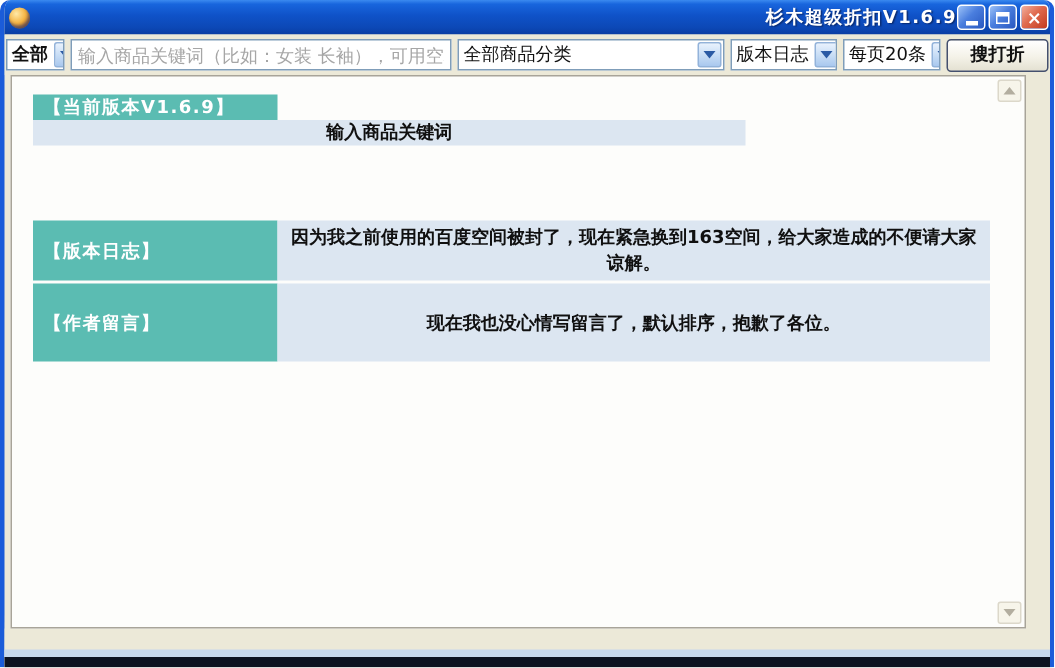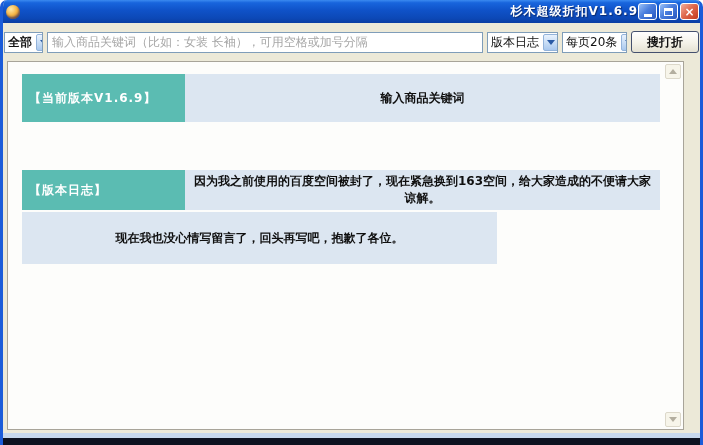--- a/index.html
+++ b/index.html
@@ -32,21 +32,21 @@
     width: 19px; height: 17px; border: 1px solid #ffffff; border-radius: 3px;
     display: flex; align-items: center; justify-content: center; cursor: default;
   }
   .win-btn.blue { background: linear-gradient(135deg, #9cc2f8 0%, #4a7ede 45%, #2857c0 100%); }
   .win-btn.red  { background: linear-gradient(135deg, #f2b09e 0%, #e06a4e 45%, #c23a1e 100%); }
   .glyph-min { width: 8px; height: 3px; background: #ffffff; align-self: flex-end; margin: 0 0 2px 0; }
   .glyph-max { width: 9px; height: 8px; border: 1px solid #ffffff; border-top-width: 3px; }
   .glyph-close { color: #ffffff; font-size: 12px; font-weight: bold; line-height: 1; }
   
   .toolbar {
-    height: 38px; background: #ece9d8; display: flex; align-items: center;
+    height: 27px; background: #ece9d8; display: flex; align-items: center;
     padding: 3px 1px 3px 1px; gap: 4px;
   }
   .combo {
     height: 21px; background: #ffffff; border: 1px solid #7f9db9;
     display: flex; align-items: center; overflow: hidden;
   }
   .combo-value { font-size: 12px; color: #111; padding: 0 3px; flex: 1 1 auto; white-space: nowrap; }
   .combo-arrow {
     width: 16px; height: 17px; margin: 1px; border-radius: 2px; flex: 0 0 auto;
     background: linear-gradient(180deg, #e9f2fd 0%, #c6dcf5 55%, #a9c8ee 100%);
@@ -85,21 +85,21 @@
     width: 163px; background: #5bbcb2; color: #ffffff;
     font-size: 12px; font-weight: bold; letter-spacing: 1px;
     display: flex; align-items: center; padding-left: 7px;
   }
   .cell-text {
     width: 475px; background: #dce6f1; color: #101010;
     font-size: 12px; font-weight: bold;
     display: flex; align-items: center; justify-content: center;
     text-align: center; padding: 0 8px;
   }
-  .h-row1 { height: 48px; }
+  .h-row1 { height: 36px; flex-direction: column; }
   .h-row2 { height: 40px; margin-top: 48px; }
   .h-row3 { height: 52px; }
   
   .scrollbar {
     position: absolute; top: 2px; right: 2px; bottom: 2px; width: 17px;
     display: flex; flex-direction: column; justify-content: space-between; align-items: center;
   }
   .sb-btn {
     width: 16px; height: 15px; background: #f7f5ea; border: 1px solid #dcd8ca; border-radius: 2px;
     display: flex; align-items: center; justify-content: center;
@@ -133,20 +133,26 @@
   </div>
 
   <div class="toolbar">
     <div class="combo scope-combo">
       <span class="combo-value">全部</span>
       <span class="combo-arrow">
           <span class="tri-down"></span>
         </span>
     </div>
     <input class="search-input" type="text" placeholder="输入商品关键词（比如：女装 长袖），可用空格或加号分隔" style="">
+    <div class="combo category-combo">
+      <span class="combo-value">全部商品分类</span>
+      <span class="combo-arrow">
+          <span class="tri-down"></span>
+        </span>
+    </div>
     <div class="combo sort-combo">
       <span class="combo-value">版本日志</span>
       <span class="combo-arrow">
           <span class="tri-down"></span>
         </span>
     </div>
     <div class="combo pagesize-combo">
       <span class="combo-value">每页20条</span>
       <span class="combo-arrow">
           <span class="tri-down"></span>
@@ -159,21 +165,22 @@
     <div class="info-table">
       <div class="info-row h-row1">
         <div class="cell-label">【当前版本V1.6.9】</div>
         <div class="cell-text">输入商品关键词</div>
       </div>
       <div class="info-row h-row2">
         <div class="cell-label">【版本日志】</div>
         <div class="cell-text">因为我之前使用的百度空间被封了，现在紧急换到163空间，给大家造成的不便请大家谅解。</div>
       </div>
       <div class="info-row h-row3">
-        <div class="cell-text">现在我也没心情写留言了，回头再写吧，抱歉了各位。</div>
+        <div class="cell-label">【作者留言】</div>
+        <div class="cell-text">现在我也没心情写留言了，默认排序，抱歉了各位。</div>
       </div>
     </div>
     <div class="scrollbar">
       <div class="sb-btn">
         <span class="sb-up-tri"></span>
       </div>
       <div class="sb-btn">
         <span class="sb-down-tri"></span>
       </div>
     </div>

